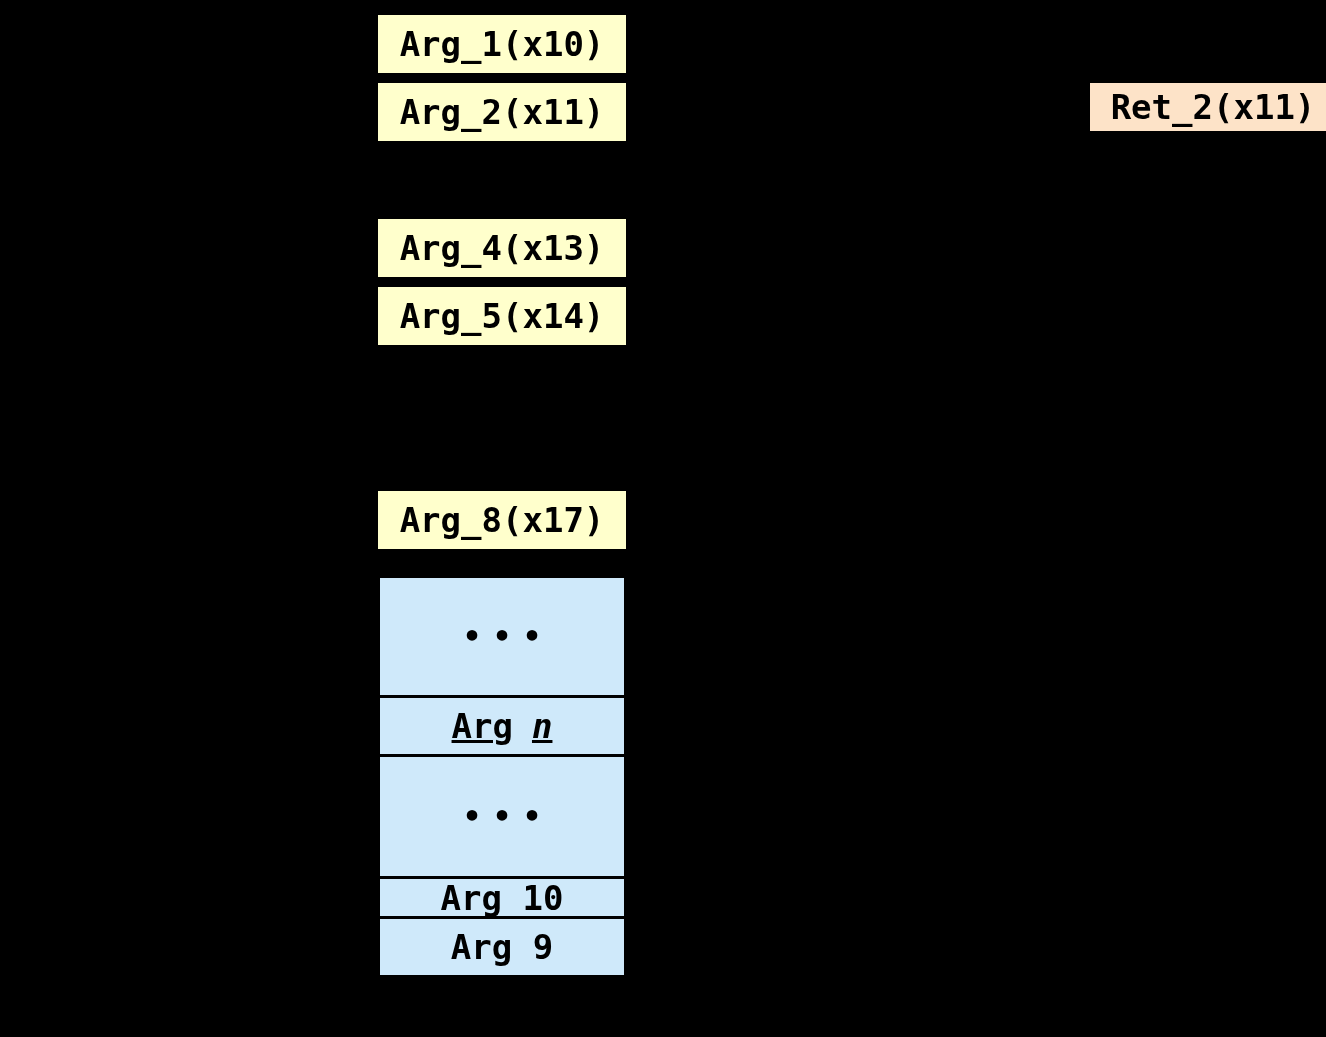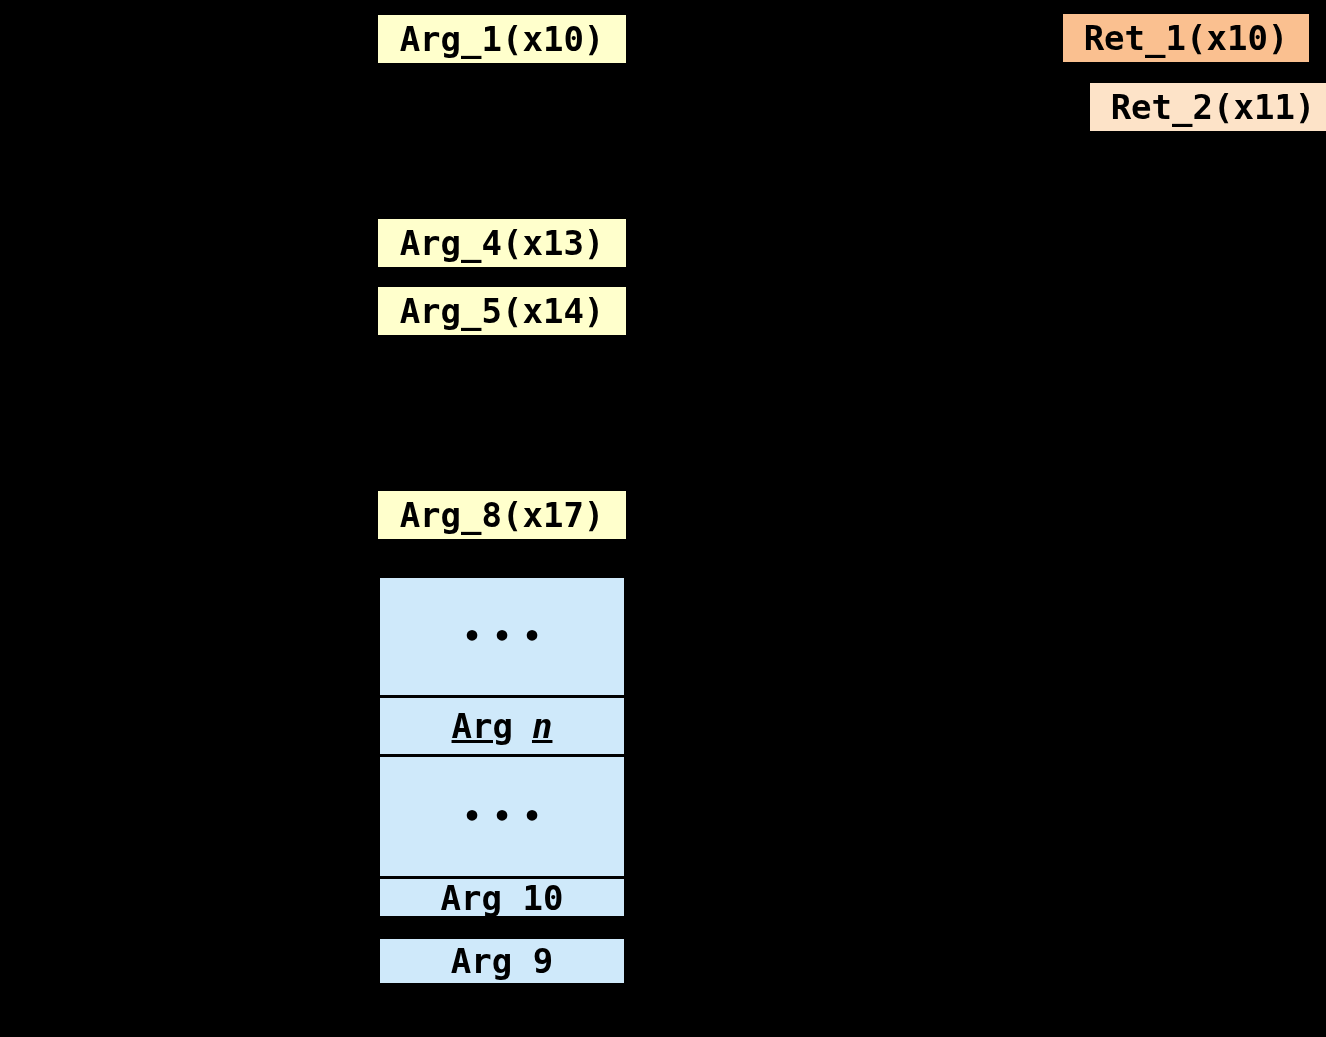--- a/index.html
+++ b/index.html
@@ -23,21 +23,21 @@
     justify-content: center;
     font-weight: bold;
     font-size: 34px;
     color: #000000;
     white-space: pre;
   }
   
   .reg {
     left: 378px;
     width: 248px;
-    height: 48px;
+    height: 58px;
     background: #FFFFCC;
   }
   
   .ret {
     left: 1063px;
     width: 246px;
     height: 48px;
   }
   .ret-1 { top: 14px;  background: #FAC090; }
   .ret-2 { top: 83px;  background: #FDE3C8; margin-left: 27px; }
@@ -60,40 +60,40 @@
     font-weight: bold;
     font-size: 34px;
     color: #000000;
     white-space: pre;
   }
   .cell:first-child { border-top: none; }
   .cell-tall-1 { height: 117px; }
   .cell-row-n  { height: 59px; text-decoration: underline; }
   .cell-tall-2 { height: 122px; }
   .cell-row-10 { height: 40px; }
-  .cell-row-9  { height: 47px; margin-top: 20px; }
+  .cell-row-9  { height: 59px; }
   .dots {
     font-size: 30px;
     letter-spacing: 12px;
     padding-left: 12px;
   }
   .pair { display: flex; gap: 19px; }
   .var  { font-style: italic; }
 </style>
 </head>
 <body>
 
 <div id="canvas">
 
   <div class="box reg" style="top:15px">Arg_1(x10)</div>
+  <div class="box reg" style="top:83px">Arg_2(x11)</div>
   <div class="box reg" style="top:219px">Arg_4(x13)</div>
   <div class="box reg" style="top:287px">Arg_5(x14)</div>
   <div class="box reg" style="top:491px">Arg_8(x17)</div>
 
-  <div class="box ret ret-1">Ret_1(x10)</div>
   <div class="box ret ret-2">Ret_2(x11)</div>
 
   <div class="stack">
     <div class="cell cell-tall-1">
       <span class="dots">•••</span>
     </div>
     <div class="cell cell-row-n">
       <span class="pair">
         <span>Arg</span>
         <span class="var">n</span>

